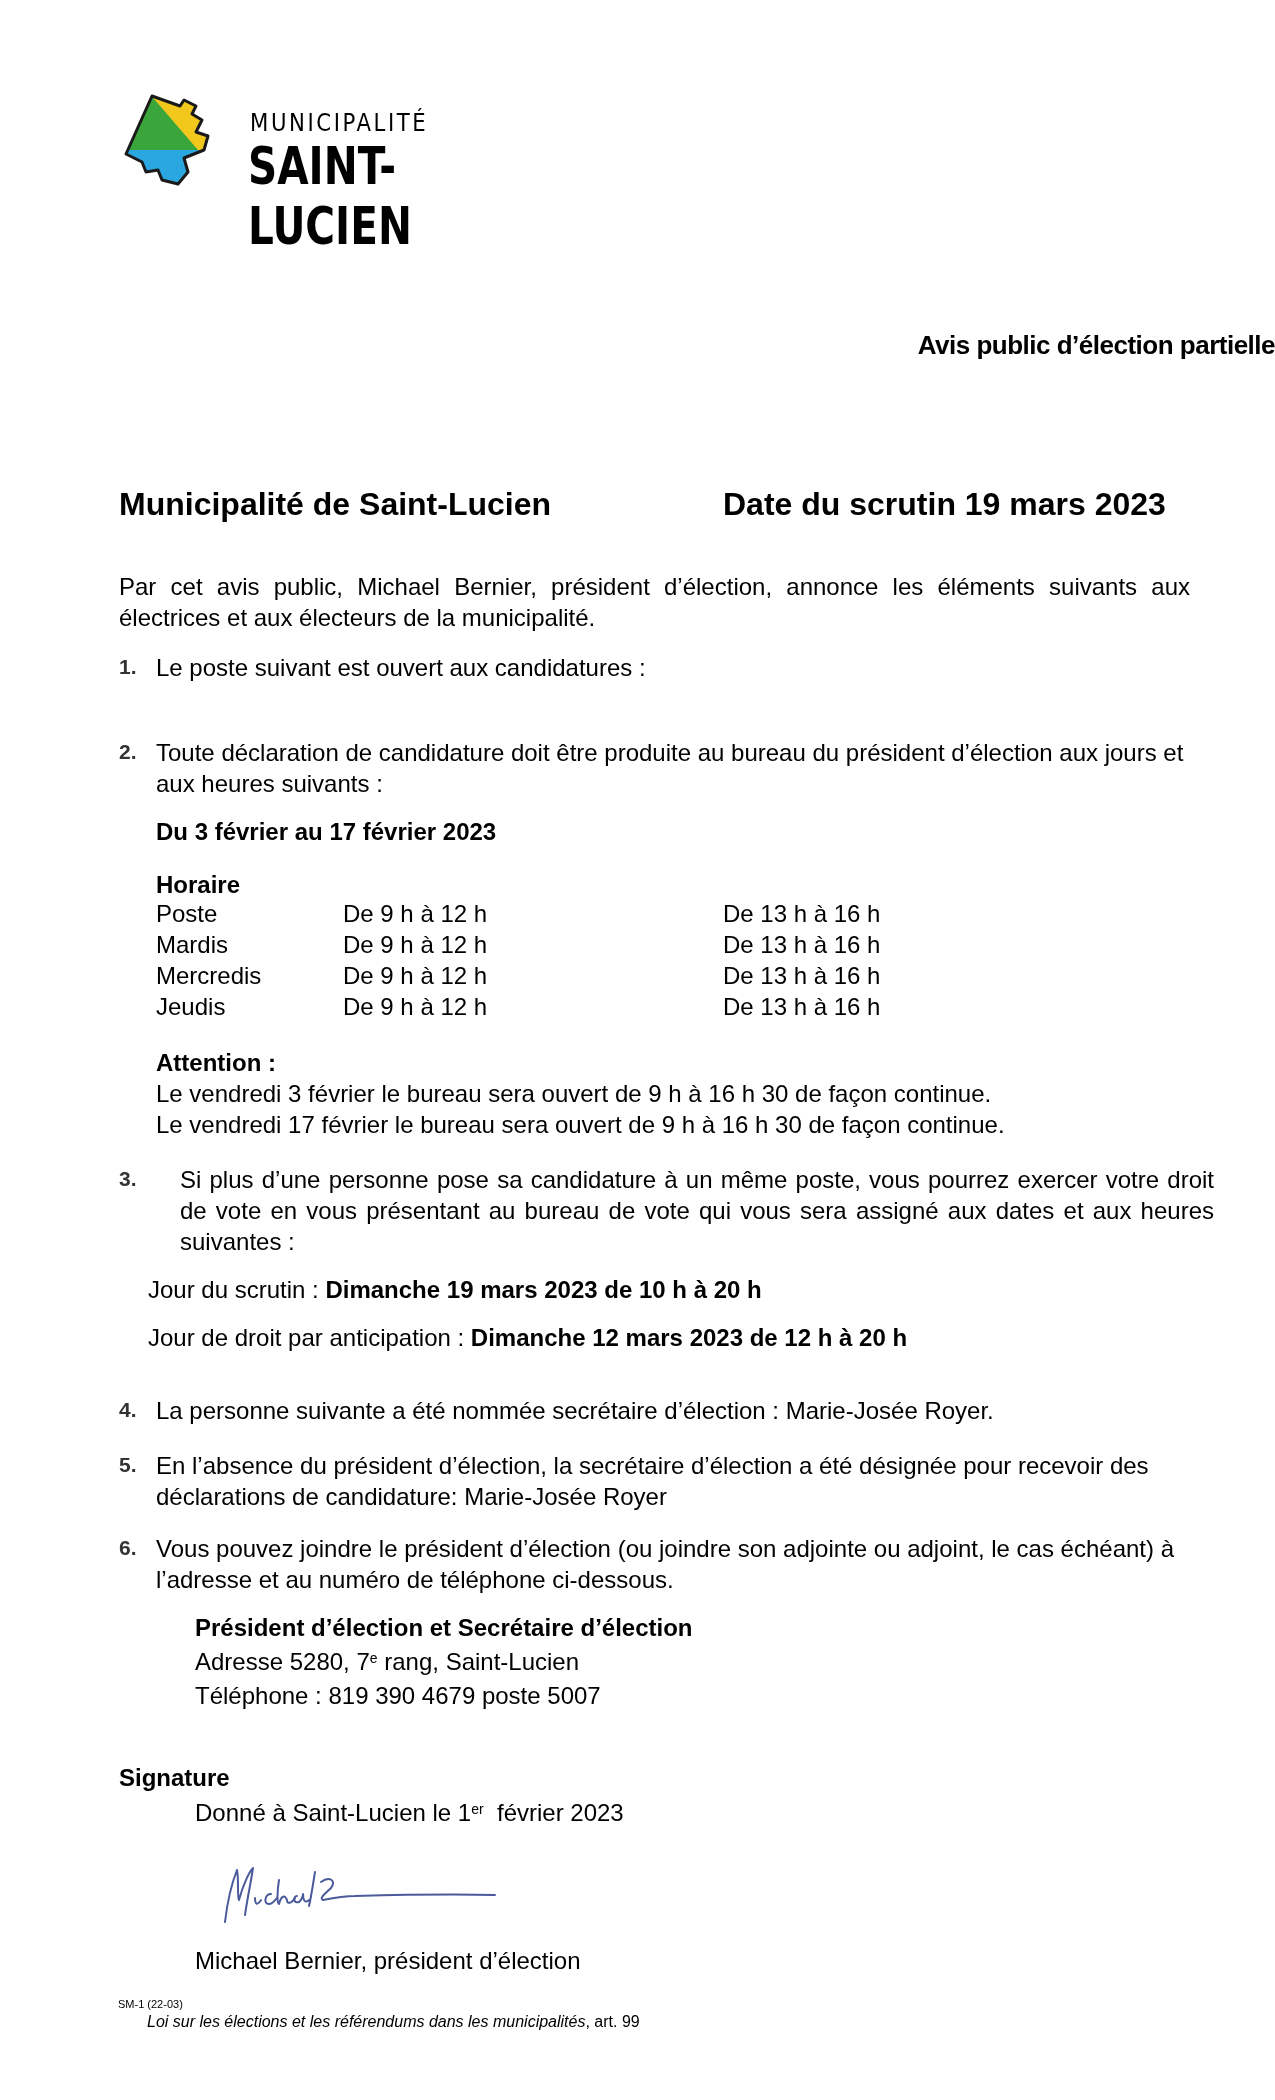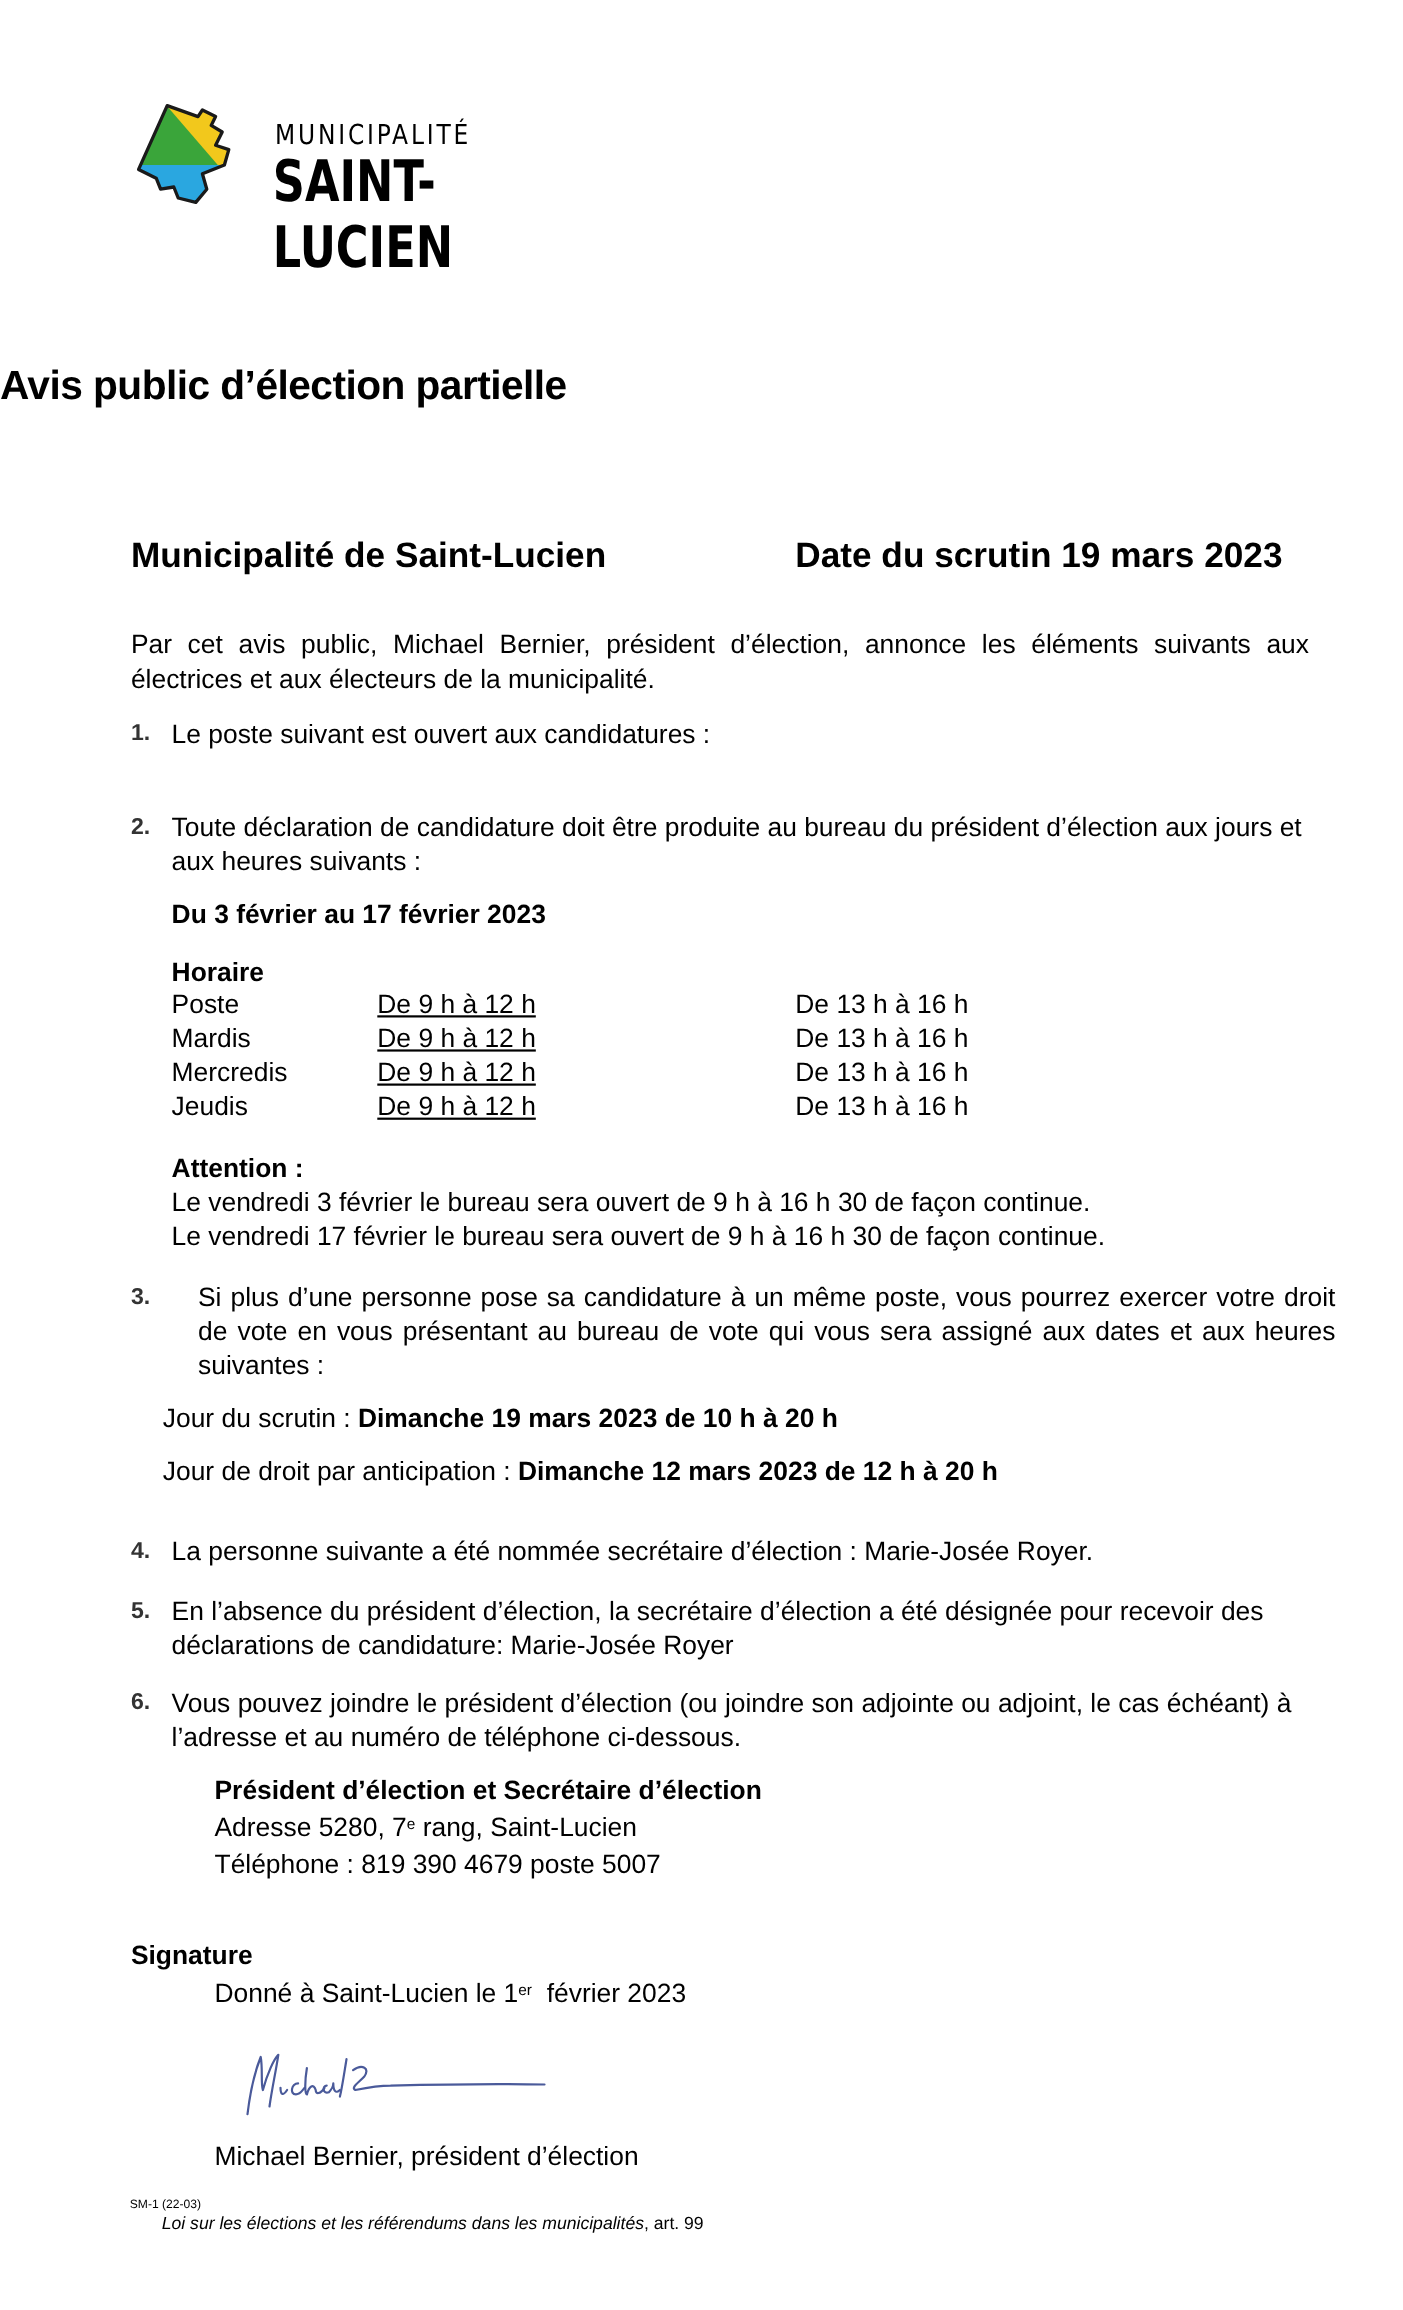--- a/index.html
+++ b/index.html
@@ -5,29 +5,29 @@
   html, body { margin: 0; padding: 0; background: #ffffff; }
   body { width: 1275px; height: 2100px; position: relative; overflow: hidden;
          font-family: "Liberation Sans", sans-serif; color: #000; }
   .abs { position: absolute; }
   .logo { left: 122px; top: 92px; width: 400px; height: 110px; }
   .logo svg { position: absolute; left: 0; top: 0; }
   .logo-small { position: absolute; left: 128px; top: 16px; font-size: 25px; letter-spacing: 3px;
                 font-family: "DejaVu Sans", sans-serif; font-weight: normal; transform: scaleX(0.85); transform-origin: left; }
   .logo-big { position: absolute; left: 126px; top: 44px; font-size: 52px; font-weight: bold;
               font-family: "DejaVu Sans", sans-serif; letter-spacing: 0px; transform: scaleX(0.78); transform-origin: left; }
-  .title { left: 0; width: 1275px; top: 330px; text-align: left; font-size: 37px; font-weight: bold; letter-spacing: -0.5px; }
+  .title { left: 0; width: 1275px; top: 330px; text-align: right; font-size: 26px; font-weight: bold; letter-spacing: -0.5px; }
   .sub { top: 486px; font-size: 32px; font-weight: bold; }
   .p { font-size: 24px; line-height: 31px; }
   .justify { text-align: justify; }
   .num { font-size: 21px; font-weight: bold; color: #333; }
   .b { font-weight: bold; }
   .sched-row { position: absolute; font-size: 24px; height: 31px; }
   .sched-day { position: absolute; left: 0; }
-  .sched-am { position: absolute; left: 187px; white-space: nowrap; text-decoration: underline; }
+  .sched-am { position: absolute; left: 187px; white-space: nowrap; }
   .sched-pm { position: absolute; left: 567px; white-space: nowrap; }
   sup { font-size: 14px; vertical-align: top; position: relative; top: -3px; }
   .footer1 { font-size: 11px; left: 118px; top: 1998px; font-family: "Liberation Sans", sans-serif; }
   .footer2 { font-size: 16px; left: 118px; top: 2013px; font-style: italic; margin-left: 29px; }
 </style>
 </head>
 <body>
 
 <div class="abs logo">
   <svg width="112" height="100" viewBox="0 0 112 100">

